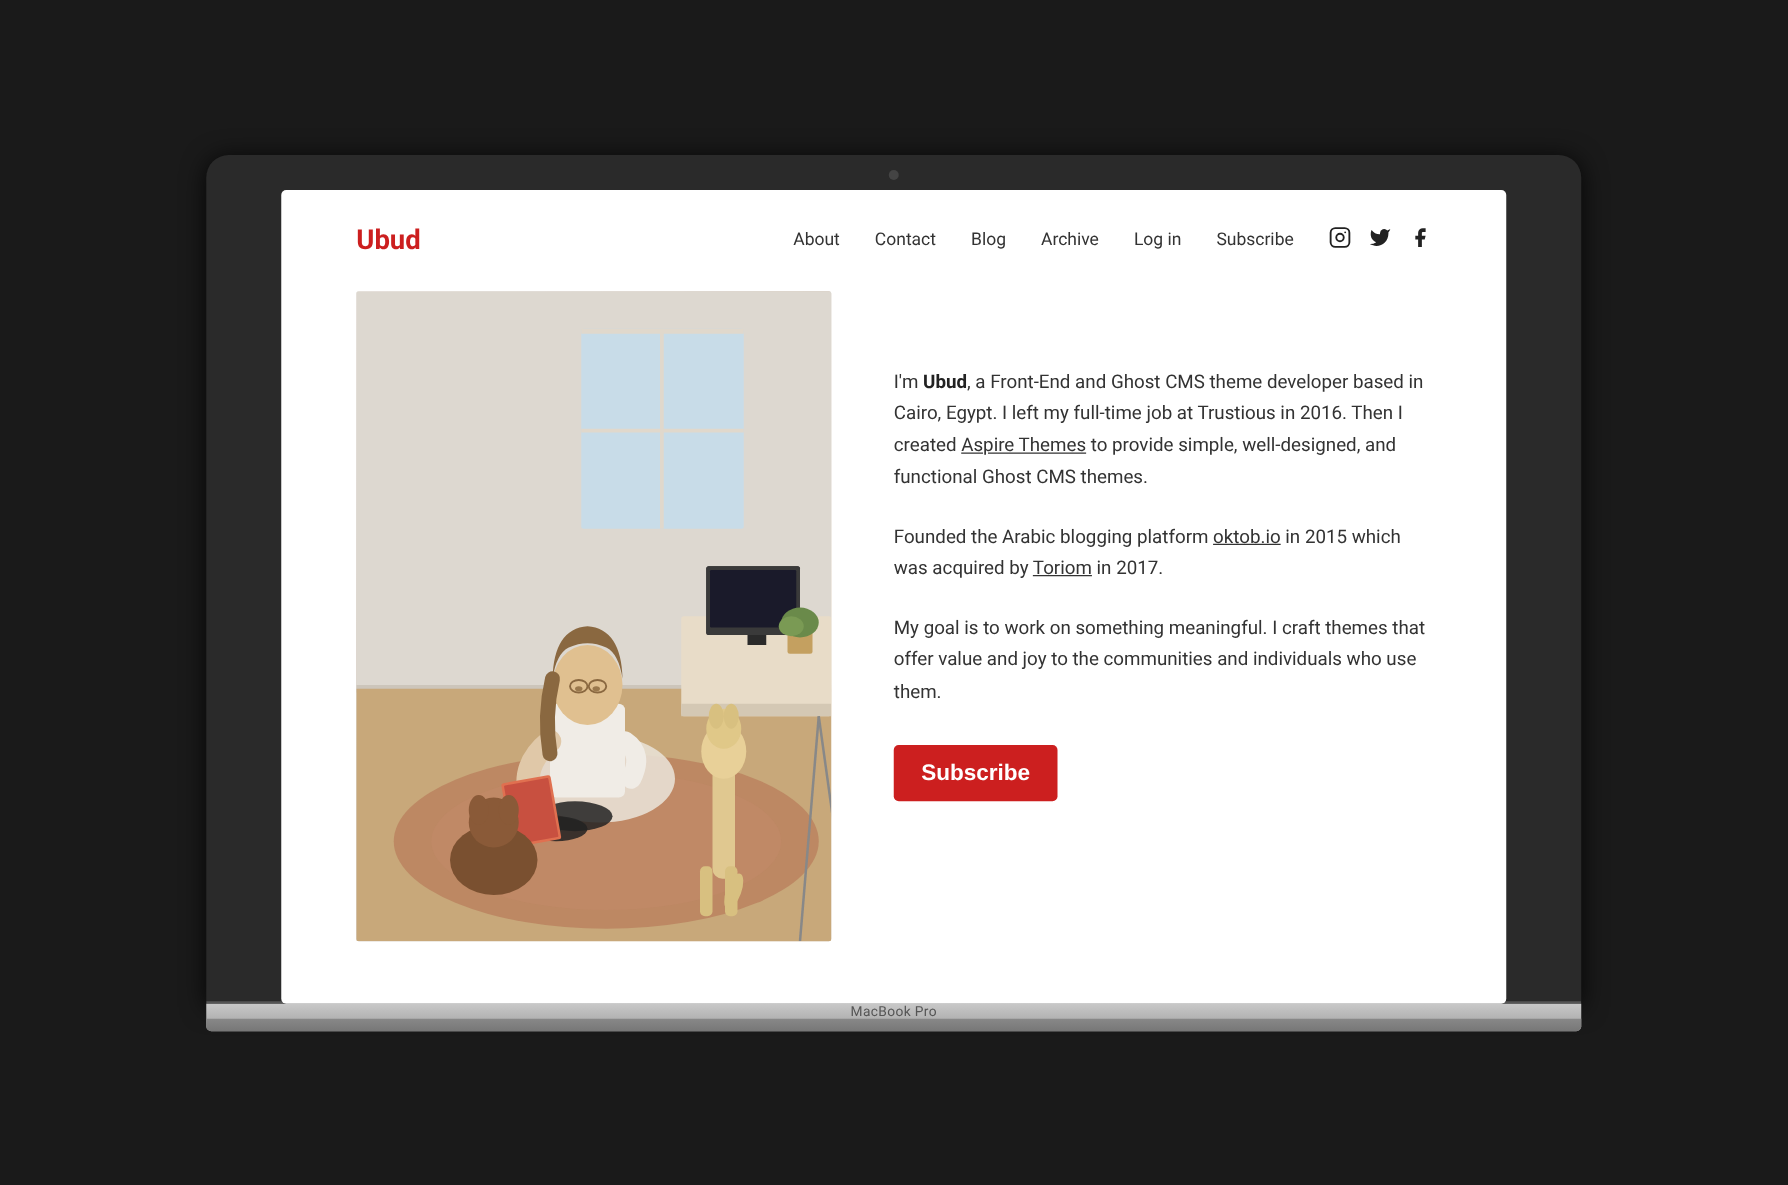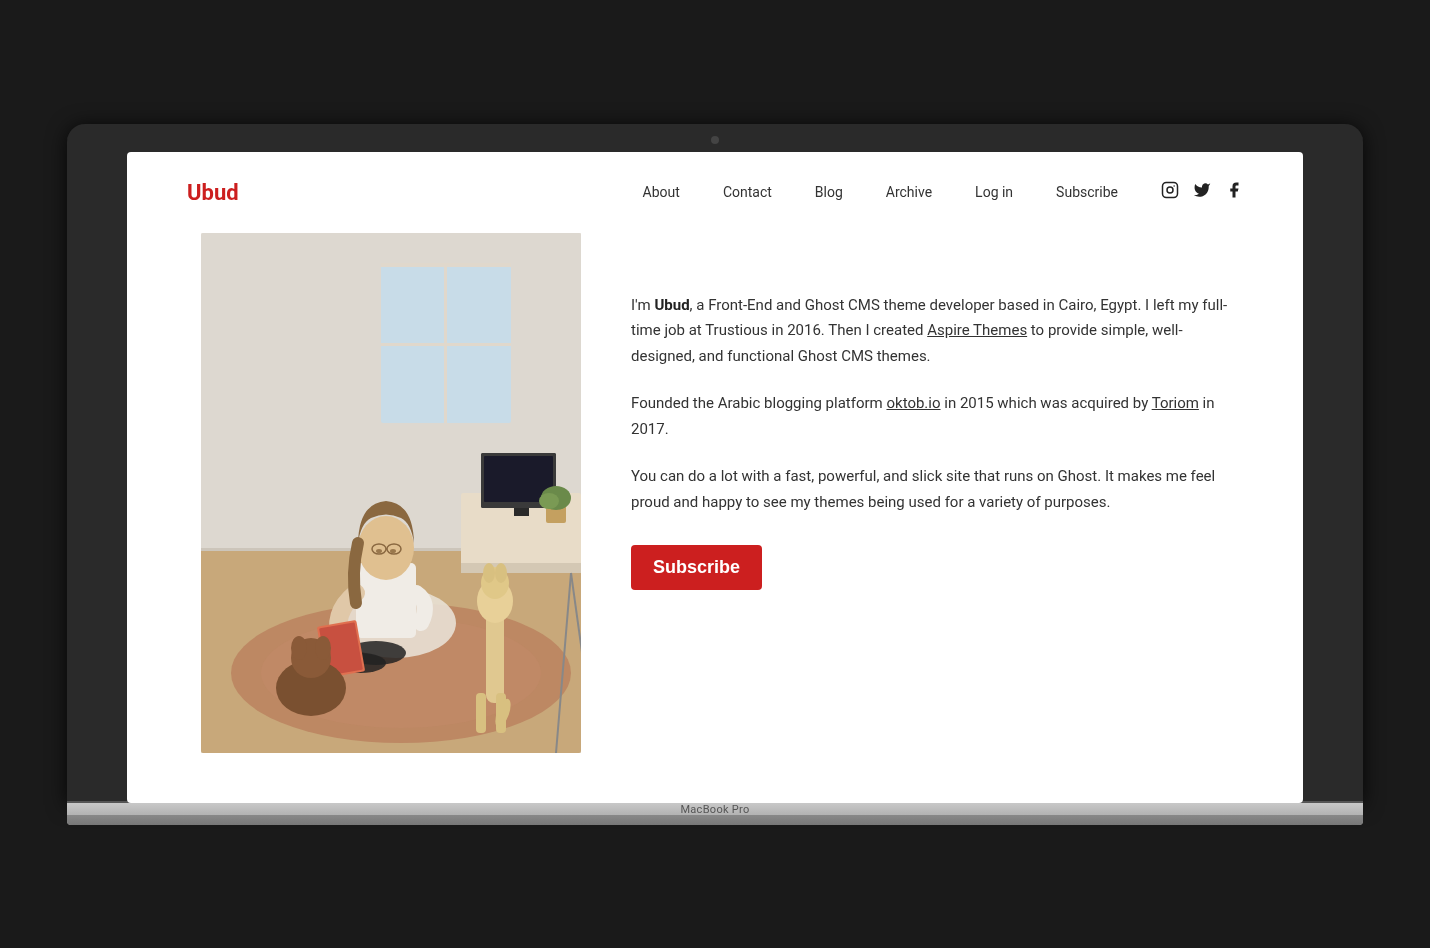--- a/index.html
+++ b/index.html
@@ -7,21 +7,21 @@
     body {
       background: #1a1a1a;
       display: flex;
       align-items: center;
       justify-content: center;
       min-height: 100vh;
       font-family: -apple-system, BlinkMacSystemFont, 'Segoe UI', Roboto, sans-serif;
     }
 
     .laptop-wrapper {
-      width: 1296px;
+      width: 1100px;
       position: relative;
     }
 
     .laptop-screen-bezel {
       background: #2a2a2a;
       border-radius: 18px 18px 0 0;
       padding: 28px 60px 0 60px;
       box-shadow: 0 -2px 0 #555 inset, 0 2px 20px rgba(0,0,0,0.8);
       position: relative;
     }
@@ -85,21 +85,21 @@
     .site-logo {
       font-size: 22px;
       font-weight: 700;
       color: #cc1f1f;
       text-decoration: none;
     }
 
     .site-nav {
       display: flex;
       align-items: center;
-      gap: 43px;
+      gap: 28px;
     }
 
     .nav-link {
       font-size: 14px;
       color: #333;
       text-decoration: none;
       cursor: pointer;
     }
 
     .nav-icons {
@@ -113,21 +113,20 @@
       color: #222;
       cursor: pointer;
       text-decoration: none;
     }
 
     .main-content {
       display: flex;
       padding: 0 60px 50px 60px;
       gap: 50px;
       align-items: flex-start;
-      margin-left: 14px;
     }
 
     .profile-image-container {
       flex-shrink: 0;
       width: 380px;
     }
 
     .profile-image-placeholder {
       width: 380px;
       height: 520px;
@@ -319,22 +318,22 @@
         <div class="bio-content">
 
           <p class="bio-paragraph">
             I'm <strong>Ubud</strong><span>, a Front-End and Ghost CMS theme developer based in Cairo, Egypt. I left my full-time job at Trustious in 2016. Then I created </span><a class="bio-link">Aspire Themes</a><span> to provide simple, well-designed, and functional Ghost CMS themes.</span>
           </p>
 
           <p class="bio-paragraph">
             <span>Founded the Arabic blogging platform </span><a class="bio-link">oktob.io</a><span> in 2015 which was acquired by </span><a class="bio-link">Toriom</a><span> in 2017.</span>
           </p>
 
-
-          <p class="bio-paragraph">You can do a lot with a fast, powerful, and slick site that runs on Ghost. It makes me feel proud and happy to see my themes being used for a variety of purposes.</p>
+          <p class="bio-paragraph">My goal is to work on something meaningful. I craft themes that offer value and joy to the communities and individuals who use them.</p>
+
 
 
           <div class="subscribe-row">
             <button class="subscribe-button">Subscribe</button>
           </div>
 
         </div>
       </main>
 
     </div>

